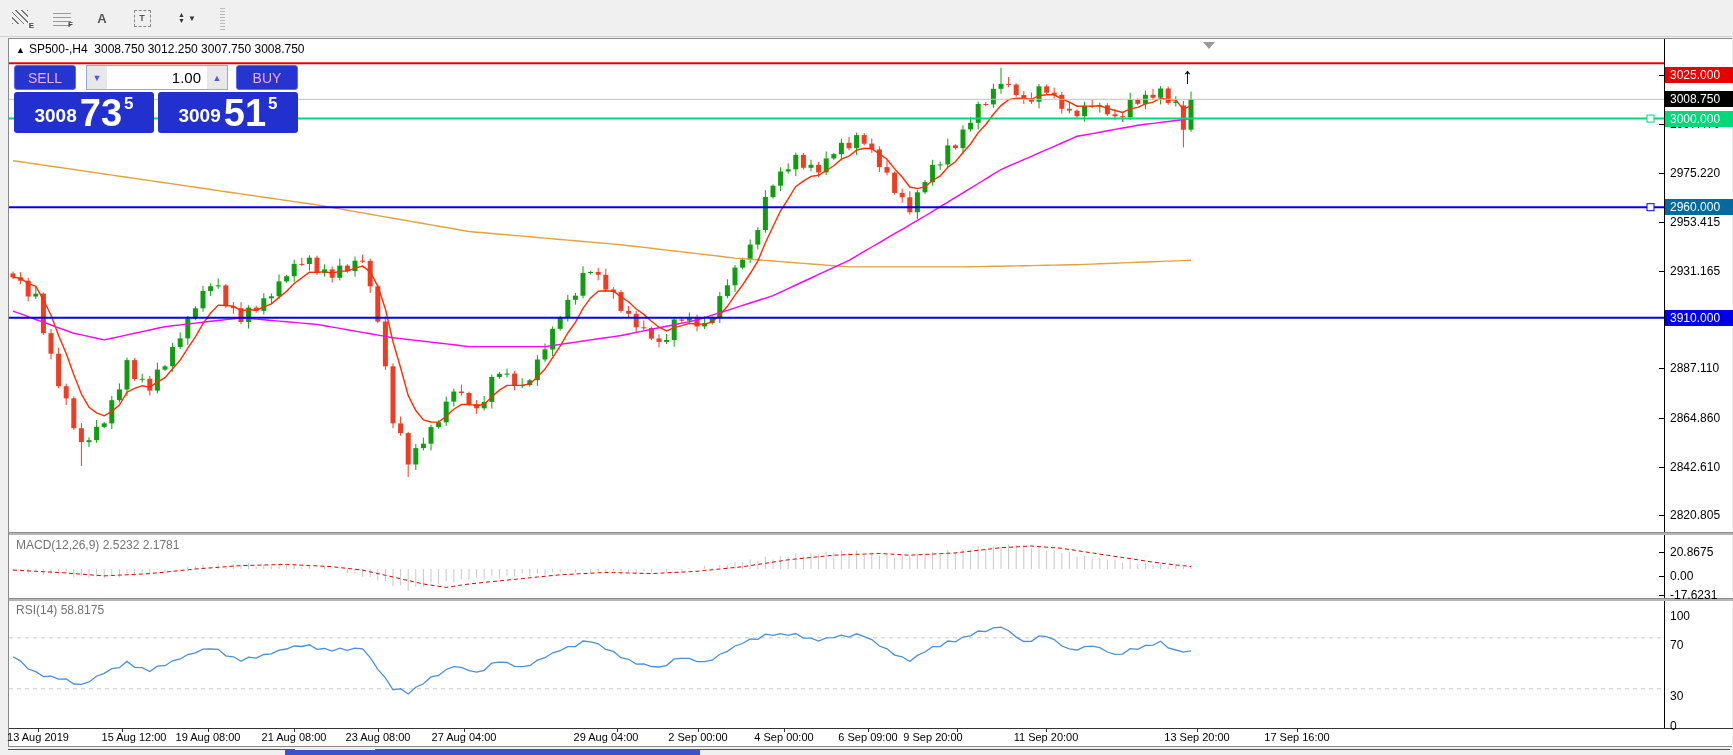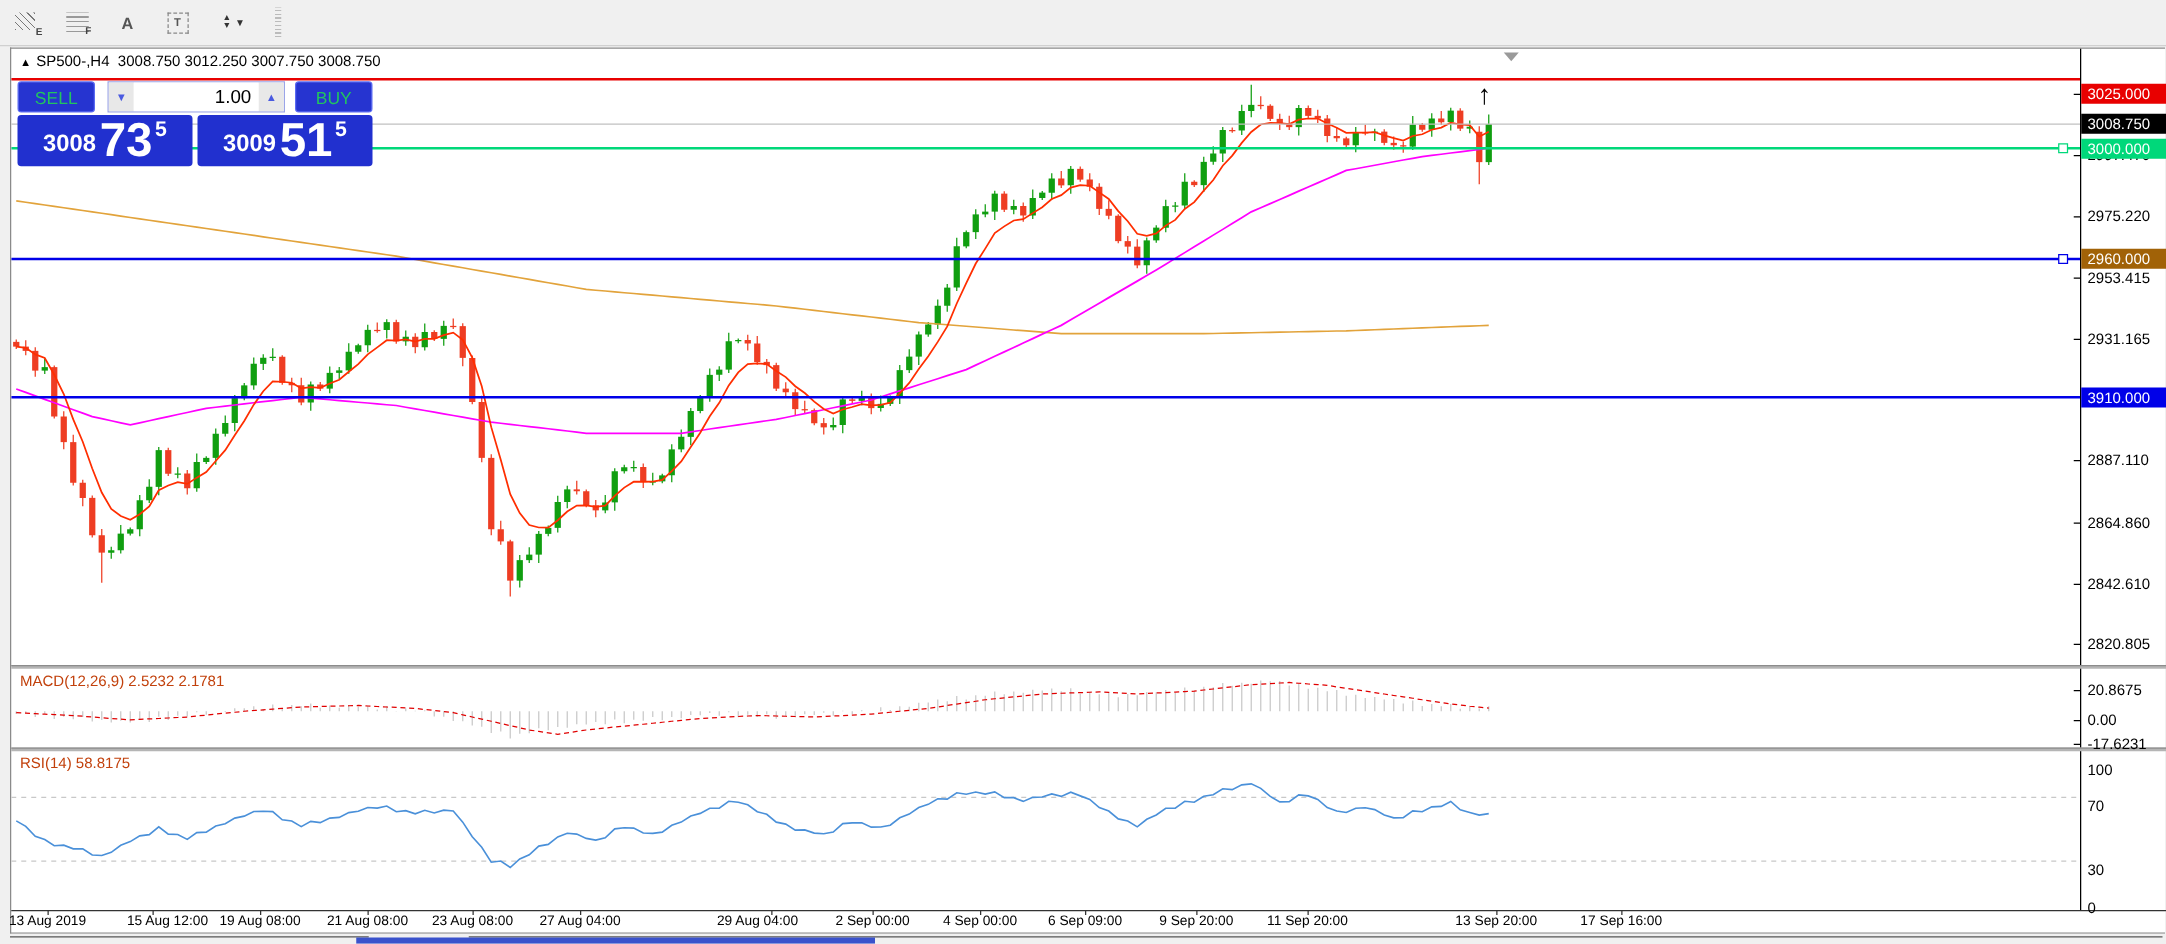--- a/index.html
+++ b/index.html
@@ -33,35 +33,35 @@
     border:1px solid #8a8a8a;border-right:none;box-sizing:border-box;}
   #chart .layer{position:absolute;left:0;top:0;}
   #axisline{position:absolute;left:1655px;top:0;width:1px;height:689px;background:#000;}
   .panesep{position:absolute;left:0;width:1724px;height:2px;background:#b5b5b5;border-top:1px solid #8c8c8c;}
   #sep1{top:493px;} #sep2{top:559px;}
   #timesep{position:absolute;left:0;top:689px;width:1724px;height:1px;background:#333;}
 
   #symheader{position:absolute;left:7px;top:3px;font-size:12px;color:#000;white-space:nowrap;}
   #symheader .arr{font-size:9px;margin-right:4px;}
 
-  .panelabel{position:absolute;left:7px;font-size:12px;color:#c2410c;white-space:nowrap;}
+  .panelabel{position:absolute;left:7px;font-size:12px;color:#737373;white-space:nowrap;}
   #macdlabel{top:499px;} #rsilabel{top:564px;}
 
   
   .ptick{position:absolute;left:1661px;width:70px;font-size:12px;color:#000;transform:translateY(-50%);}
   .pdash{position:absolute;left:1650px;width:5px;height:1px;background:#000;}
   .badge{position:absolute;left:1656px;width:68px;height:16px;line-height:16px;font-size:12px;
     color:#fff;padding-left:5px;box-sizing:border-box;transform:translateY(-50%);}
   .ttick{position:absolute;top:692px;font-size:11px;color:#000;transform:translateX(-50%);white-space:nowrap;}
   .tdash{position:absolute;top:689px;width:1px;height:4px;background:#333;}
 
   
   #panel{position:absolute;left:5px;top:26px;width:284px;height:68px;}
   #panel .btn{position:absolute;top:0;height:25px;background:#2634d0;border:1px solid #5a6af2;
-    border-radius:3px;color:#22c55e;font-size:14px;display:flex;align-items:center;justify-content:center;
+    border-radius:3px;color:#f0abfc;font-size:14px;display:flex;align-items:center;justify-content:center;
     box-sizing:border-box;}
   #sellbtn{left:0;width:62px;} #buybtn{left:222px;width:62px;}
   #volwrap{position:absolute;left:72px;top:0;width:142px;height:25px;background:#fff;
     border:1px solid #9aa4e8;display:flex;box-sizing:border-box;}
   .spin{width:20px;height:100%;background:#e8e8e8;color:#4a5ae0;font-size:9px;
     display:flex;align-items:center;justify-content:center;}
   #volinput{flex:1;border:none;outline:none;text-align:right;font-size:15px;padding-right:6px;
     font-family:"Liberation Sans",sans-serif;min-width:0;}
   .pricebox{position:absolute;top:27px;width:140px;height:41px;background:#2130cf;border-radius:3px;
     color:#fff;display:flex;align-items:flex-end;justify-content:center;padding-bottom:3px;box-sizing:border-box;}
@@ -664,21 +664,21 @@
         <div class="pdash" style="top: 329.453px;"></div>
         <div class="ptick" style="top: 378.69px;">2864.860</div>
         <div class="pdash" style="top: 378.69px;"></div>
         <div class="ptick" style="top: 427.927px;">2842.610</div>
         <div class="pdash" style="top: 427.927px;"></div>
         <div class="ptick" style="top: 476.179px;">2820.805</div>
         <div class="pdash" style="top: 476.179px;"></div>
         <div class="badge" style="top: 24.3159px; background: rgb(232, 0, 0); margin-top: 12px;">3025.000</div>
         <div class="badge" style="top: 60.2755px; background: rgb(0, 0, 0);">3008.750</div>
         <div class="badge" style="top: 79.6384px; background: rgb(0, 216, 122);">3000.000</div>
-        <div class="badge" style="top: 168.154px; background: #a16207;">2960.000</div>
+        <div class="badge" style="top: 168.154px; background: #0369a1;">2960.000</div>
         <div class="badge" style="top: 278.799px; background: rgb(0, 0, 232);">3910.000</div>
         <div class="ptick" style="top: 513px;">20.8675</div>
         <div class="pdash" style="top: 513px;"></div>
         <div class="ptick" style="top: 537px;">0.00</div>
         <div class="pdash" style="top: 537px;"></div>
         <div class="ptick" style="top: 556px;">-17.6231</div>
         <div class="pdash" style="top: 556px;"></div>
         <div class="ptick" style="top: 577px;">100</div>
         <div class="ptick" style="top: 606px;">70</div>
         <div class="ptick" style="top: 657px;">30</div>
@@ -698,21 +698,21 @@
         <div class="ttick" style="left: 455px;">27 Aug 04:00</div>
         <div class="tdash" style="left: 455px;"></div>
         <div class="ttick" style="left: 597px;">29 Aug 04:00</div>
         <div class="tdash" style="left: 608px;"></div>
         <div class="ttick" style="left: 689px;">2 Sep 00:00</div>
         <div class="tdash" style="left: 689px;"></div>
         <div class="ttick" style="left: 775px;">4 Sep 00:00</div>
         <div class="tdash" style="left: 775px;"></div>
         <div class="ttick" style="left: 859px;">6 Sep 09:00</div>
         <div class="tdash" style="left: 859px;"></div>
-        <div class="ttick" style="left: 948px;">9 Sep 20:00</div>
+        <div class="ttick" style="left: 924px;">9 Sep 20:00</div>
         <div class="tdash" style="left: 948px;"></div>
         <div class="ttick" style="left: 1037px;">11 Sep 20:00</div>
         <div class="tdash" style="left: 1037px;"></div>
         <div class="ttick" style="left: 1188px;">13 Sep 20:00</div>
         <div class="tdash" style="left: 1188px;"></div>
         <div class="ttick" style="left: 1288px;">17 Sep 16:00</div>
         <div class="tdash" style="left: 1288px;"></div>
       </div>
   </div>
 

